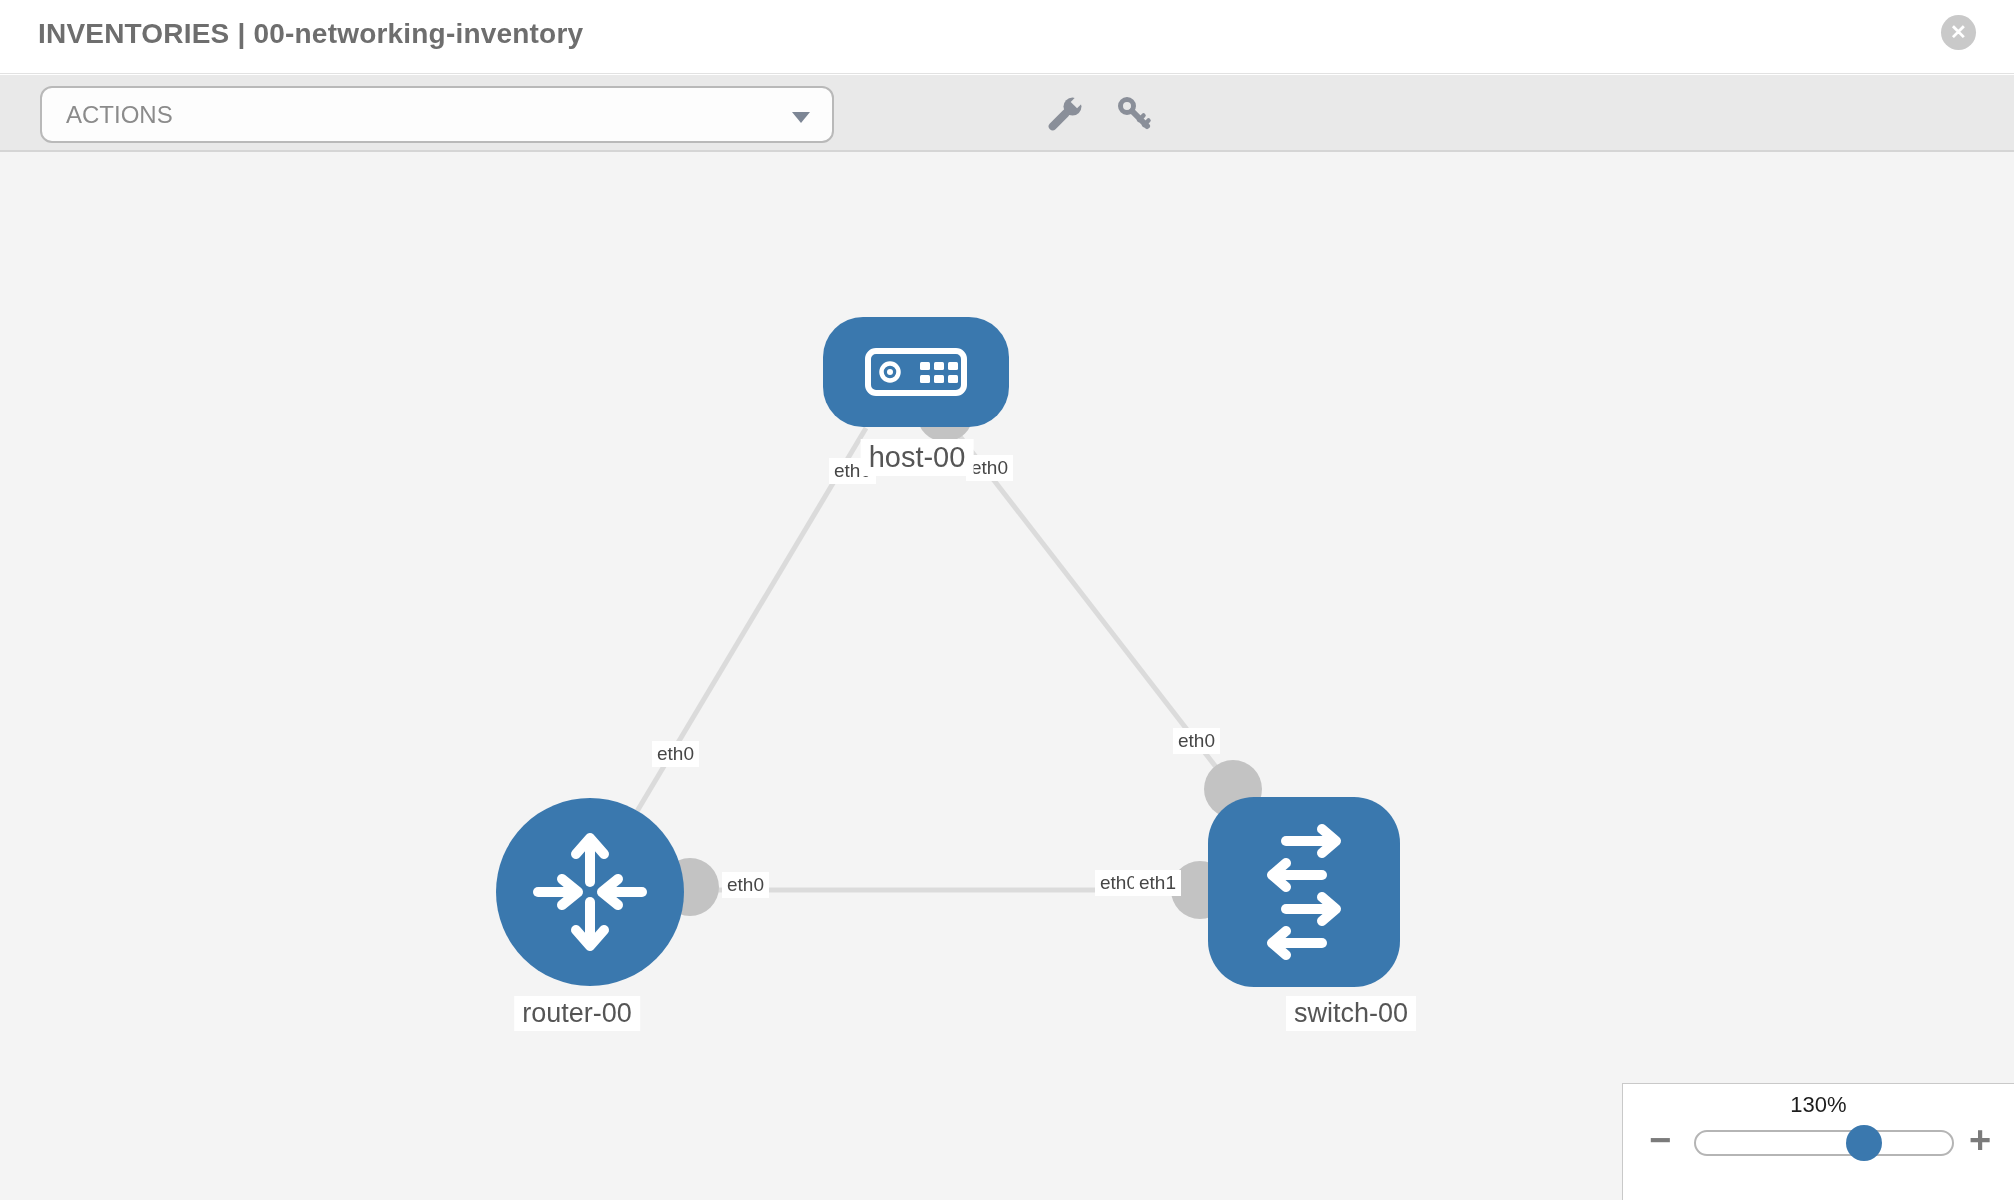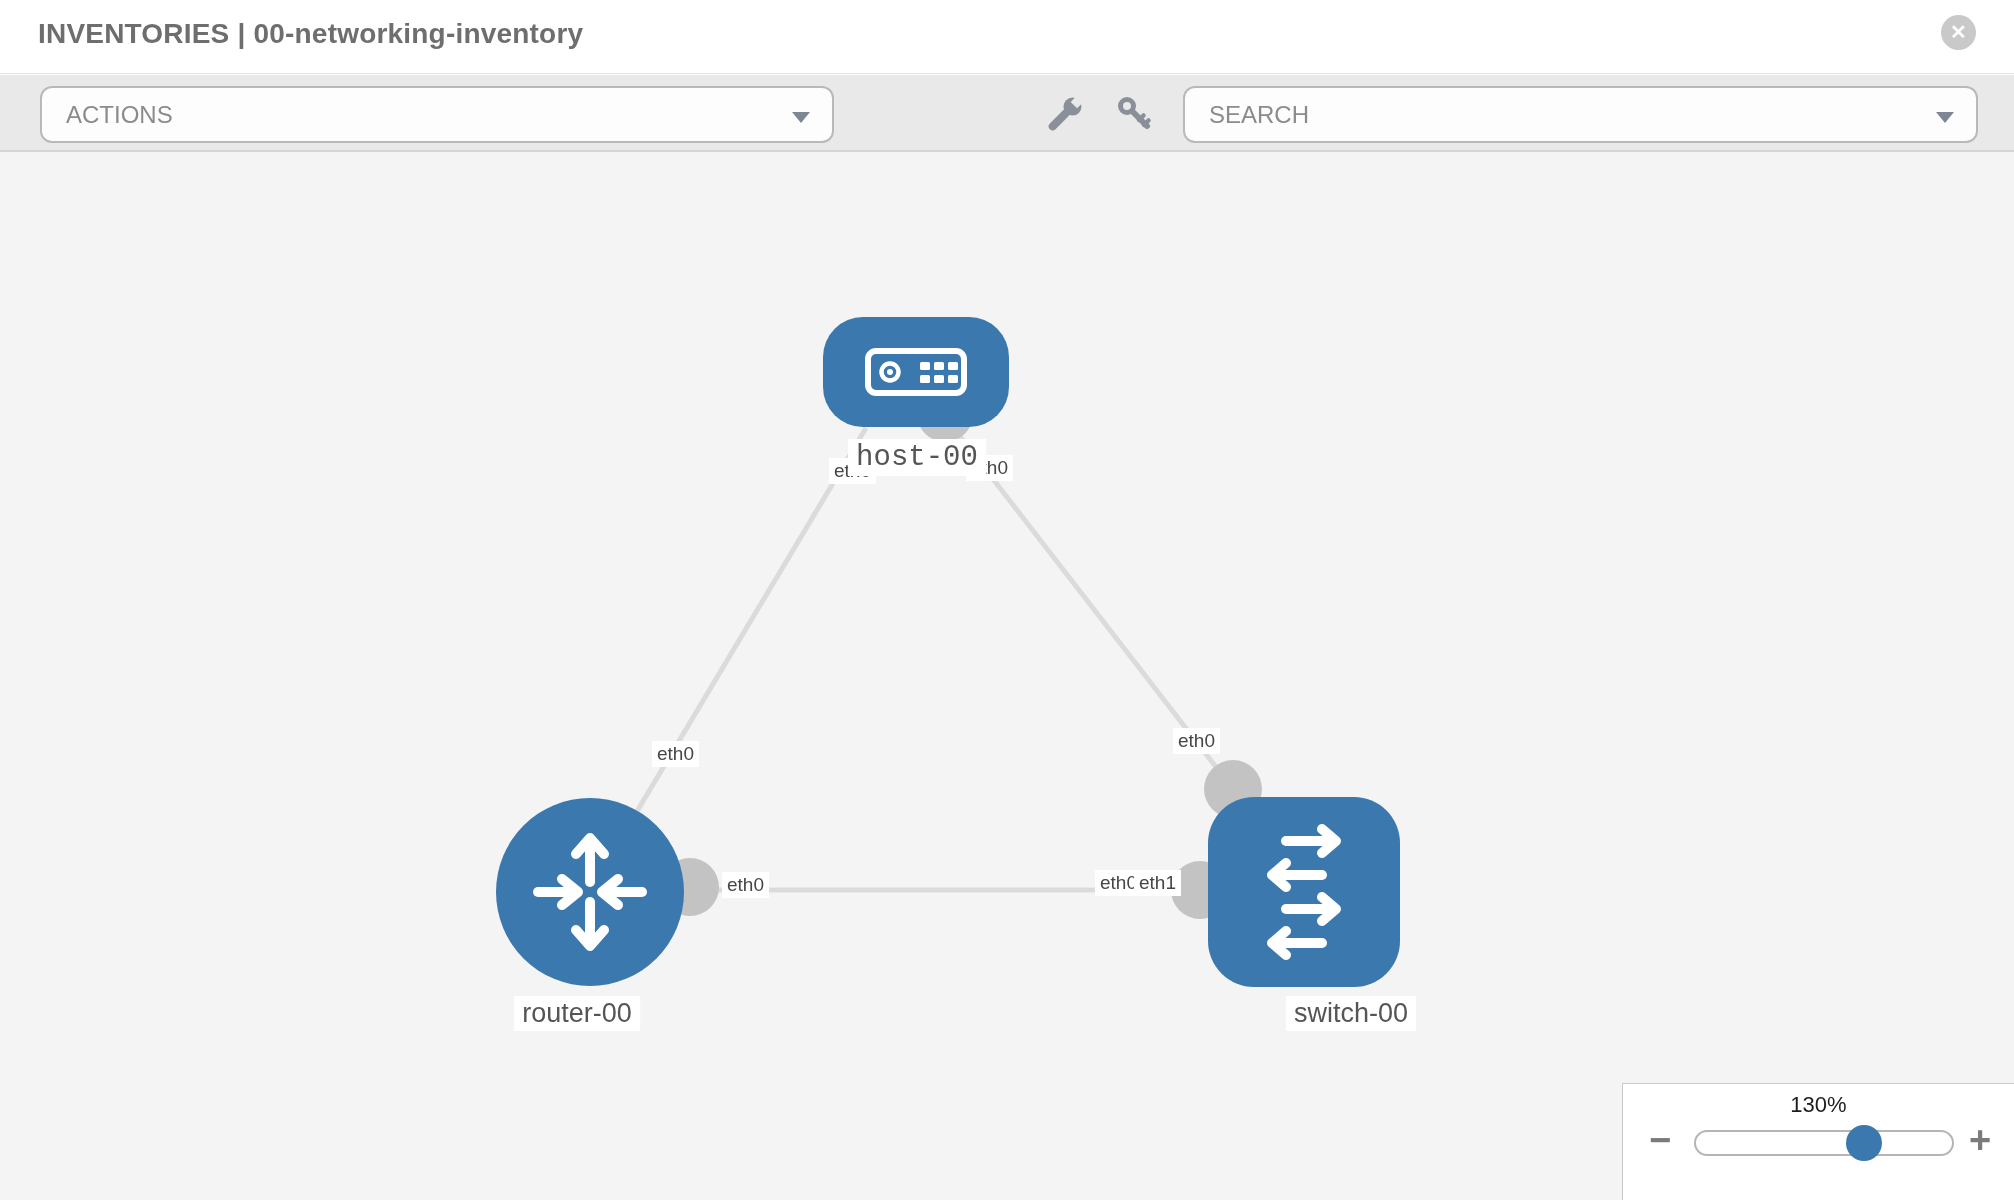--- a/index.html
+++ b/index.html
@@ -86,24 +86,20 @@
       <svg class="tool-icon" width="44" height="48" viewBox="0 0 44 48">
         <g transform="translate(20,22)">
           <circle cx="-7" cy="-7" r="6.5" fill="none" stroke="#8a8f99" stroke-width="5"></circle>
           <line x1="-2" y1="-2" x2="13" y2="13" stroke="#8a8f99" stroke-width="6" stroke-linecap="round"></line>
           <line x1="5" y1="7" x2="9.5" y2="2.5" stroke="#8a8f99" stroke-width="4.5" stroke-linecap="round"></line>
           <line x1="10" y1="12" x2="14.5" y2="7.5" stroke="#8a8f99" stroke-linecap="round" stroke-width="4.5"></line>
         </g>
       </svg>
     </div>
 
-    <div class="selectbox search-box">
-      <span class="sel-text">SEARCH</span>
-      <span class="caret"></span>
-    </div>
   </div>
 
   <div class="canvas">
 
     <svg class="topo-svg" width="2014" height="1048" viewBox="0 152 2014 1048">
 
       <line x1="590" y1="890" x2="866" y2="428" stroke="#dbdbdb" stroke-width="5"></line>
       <line x1="955" y1="430" x2="1233" y2="789" stroke="#dbdbdb" stroke-width="5"></line>
       <line x1="590" y1="890" x2="1200" y2="890" stroke="#dbdbdb" stroke-width="5"></line>
 
@@ -157,21 +153,21 @@
     </svg>
 
     <div class="port-label" style="left:829px; top:306px;">eth0</div>
     <div class="port-label" style="left:966px; top:303px;">eth0</div>
     <div class="port-label" style="left:652px; top:589px;">eth0</div>
     <div class="port-label" style="left:1173px; top:576px;">eth0</div>
     <div class="port-label" style="left:722px; top:720px;">eth0</div>
     <div class="port-label" style="left:1095px; top:718px;">eth0</div>
     <div class="port-label" style="left:1114px; top:718px;margin-left:20px;">eth1</div>
 
-    <div class="node-label" style="left:917px; top:287px; font-size:29px;font-family:Liberation Mono, monospace;">host-00</div>
+    <div class="node-label" style="left:917px; top:287px; font-size:29px;">host-00</div>
     <div class="node-label" style="left:577px; top:844px;">router-00</div>
     <div class="node-label" style="left:1303px; top:844px;margin-left:48px;">switch-00</div>
 
     <div class="zoom-panel">
       <div class="zoom-level">130%</div>
       <div class="zoom-minus">−</div>
       <div class="zoom-track"></div>
       <div class="zoom-thumb"></div>
       <div class="zoom-plus">+</div>
     </div>

